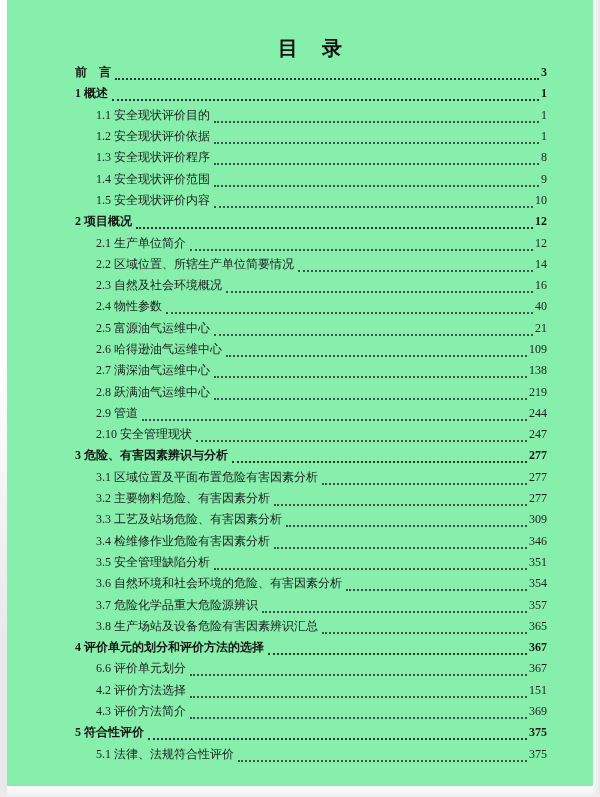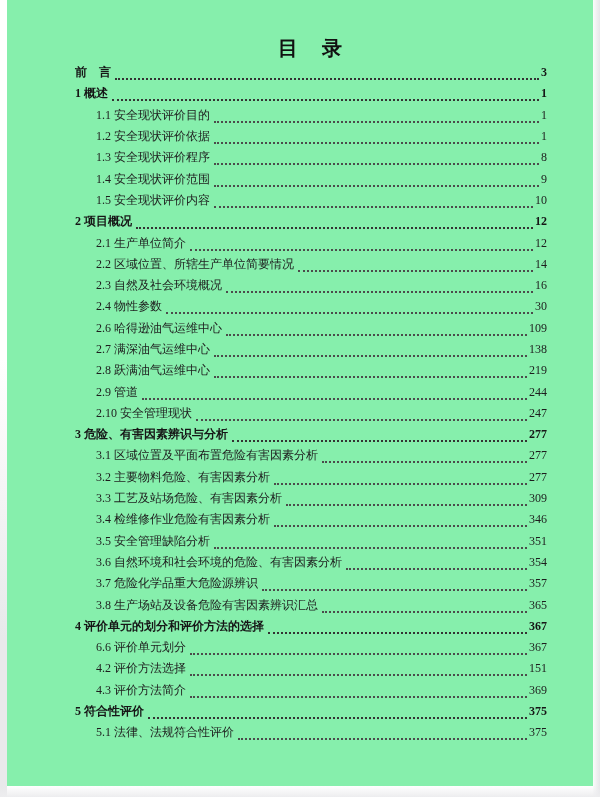--- a/index.html
+++ b/index.html
@@ -135,21 +135,26 @@
           <span class="pg">14</span>
         </div>
         <div class="row lvl1">
           <span class="lbl">2.3 自然及社会环境概况</span>
           <span class="dots"></span>
           <span class="pg">16</span>
         </div>
         <div class="row lvl1">
           <span class="lbl">2.4 物性参数</span>
           <span class="dots"></span>
-          <span class="pg">30</span>
+          <span class="pg">40</span>
+        </div>
+        <div class="row lvl1">
+          <span class="lbl">2.5 富源油气运维中心</span>
+          <span class="dots"></span>
+          <span class="pg">21</span>
         </div>
         <div class="row lvl1">
           <span class="lbl">2.6 哈得逊油气运维中心</span>
           <span class="dots"></span>
           <span class="pg">109</span>
         </div>
         <div class="row lvl1">
           <span class="lbl">2.7 满深油气运维中心</span>
           <span class="dots"></span>
           <span class="pg">138</span>

